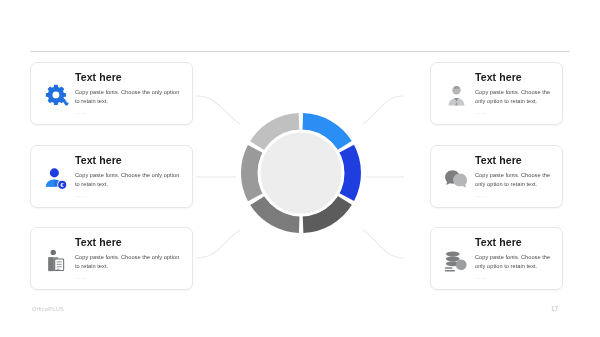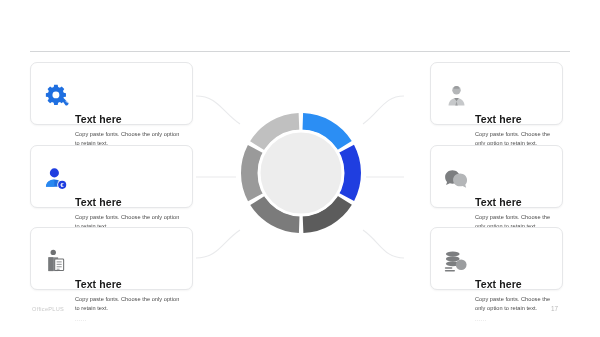--- a/index.html
+++ b/index.html
@@ -44,21 +44,21 @@
   .card.r1{top:62px;}
   .card.r2{top:145px;}
   .card.r3{top:227px;}
 
   .card-icon{
     width:34px;height:40px;flex:0 0 34px;
     display:flex;align-items:center;justify-content:center;
     margin-top:4px;
   }
   .card-icon svg{display:block;}
-  .card-body{flex:1 1 auto;padding-left:2px;margin-top:42px;}
+  .card-body{flex:1 1 auto;padding-left:2px;}
   .card-title{
     font-size:10.5px;font-weight:bold;color:#1a1a1a;
     line-height:1.1;margin:0 0 4px 0;letter-spacing:.1px;
   }
   .card-desc{
     font-size:5.6px;color:#4a4a4a;line-height:1.62;margin:0;
     letter-spacing:.05px;
   }
   .card-dots{
     font-size:5.6px;color:#c3c3c3;line-height:1.6;margin:2px 0 0 0;

